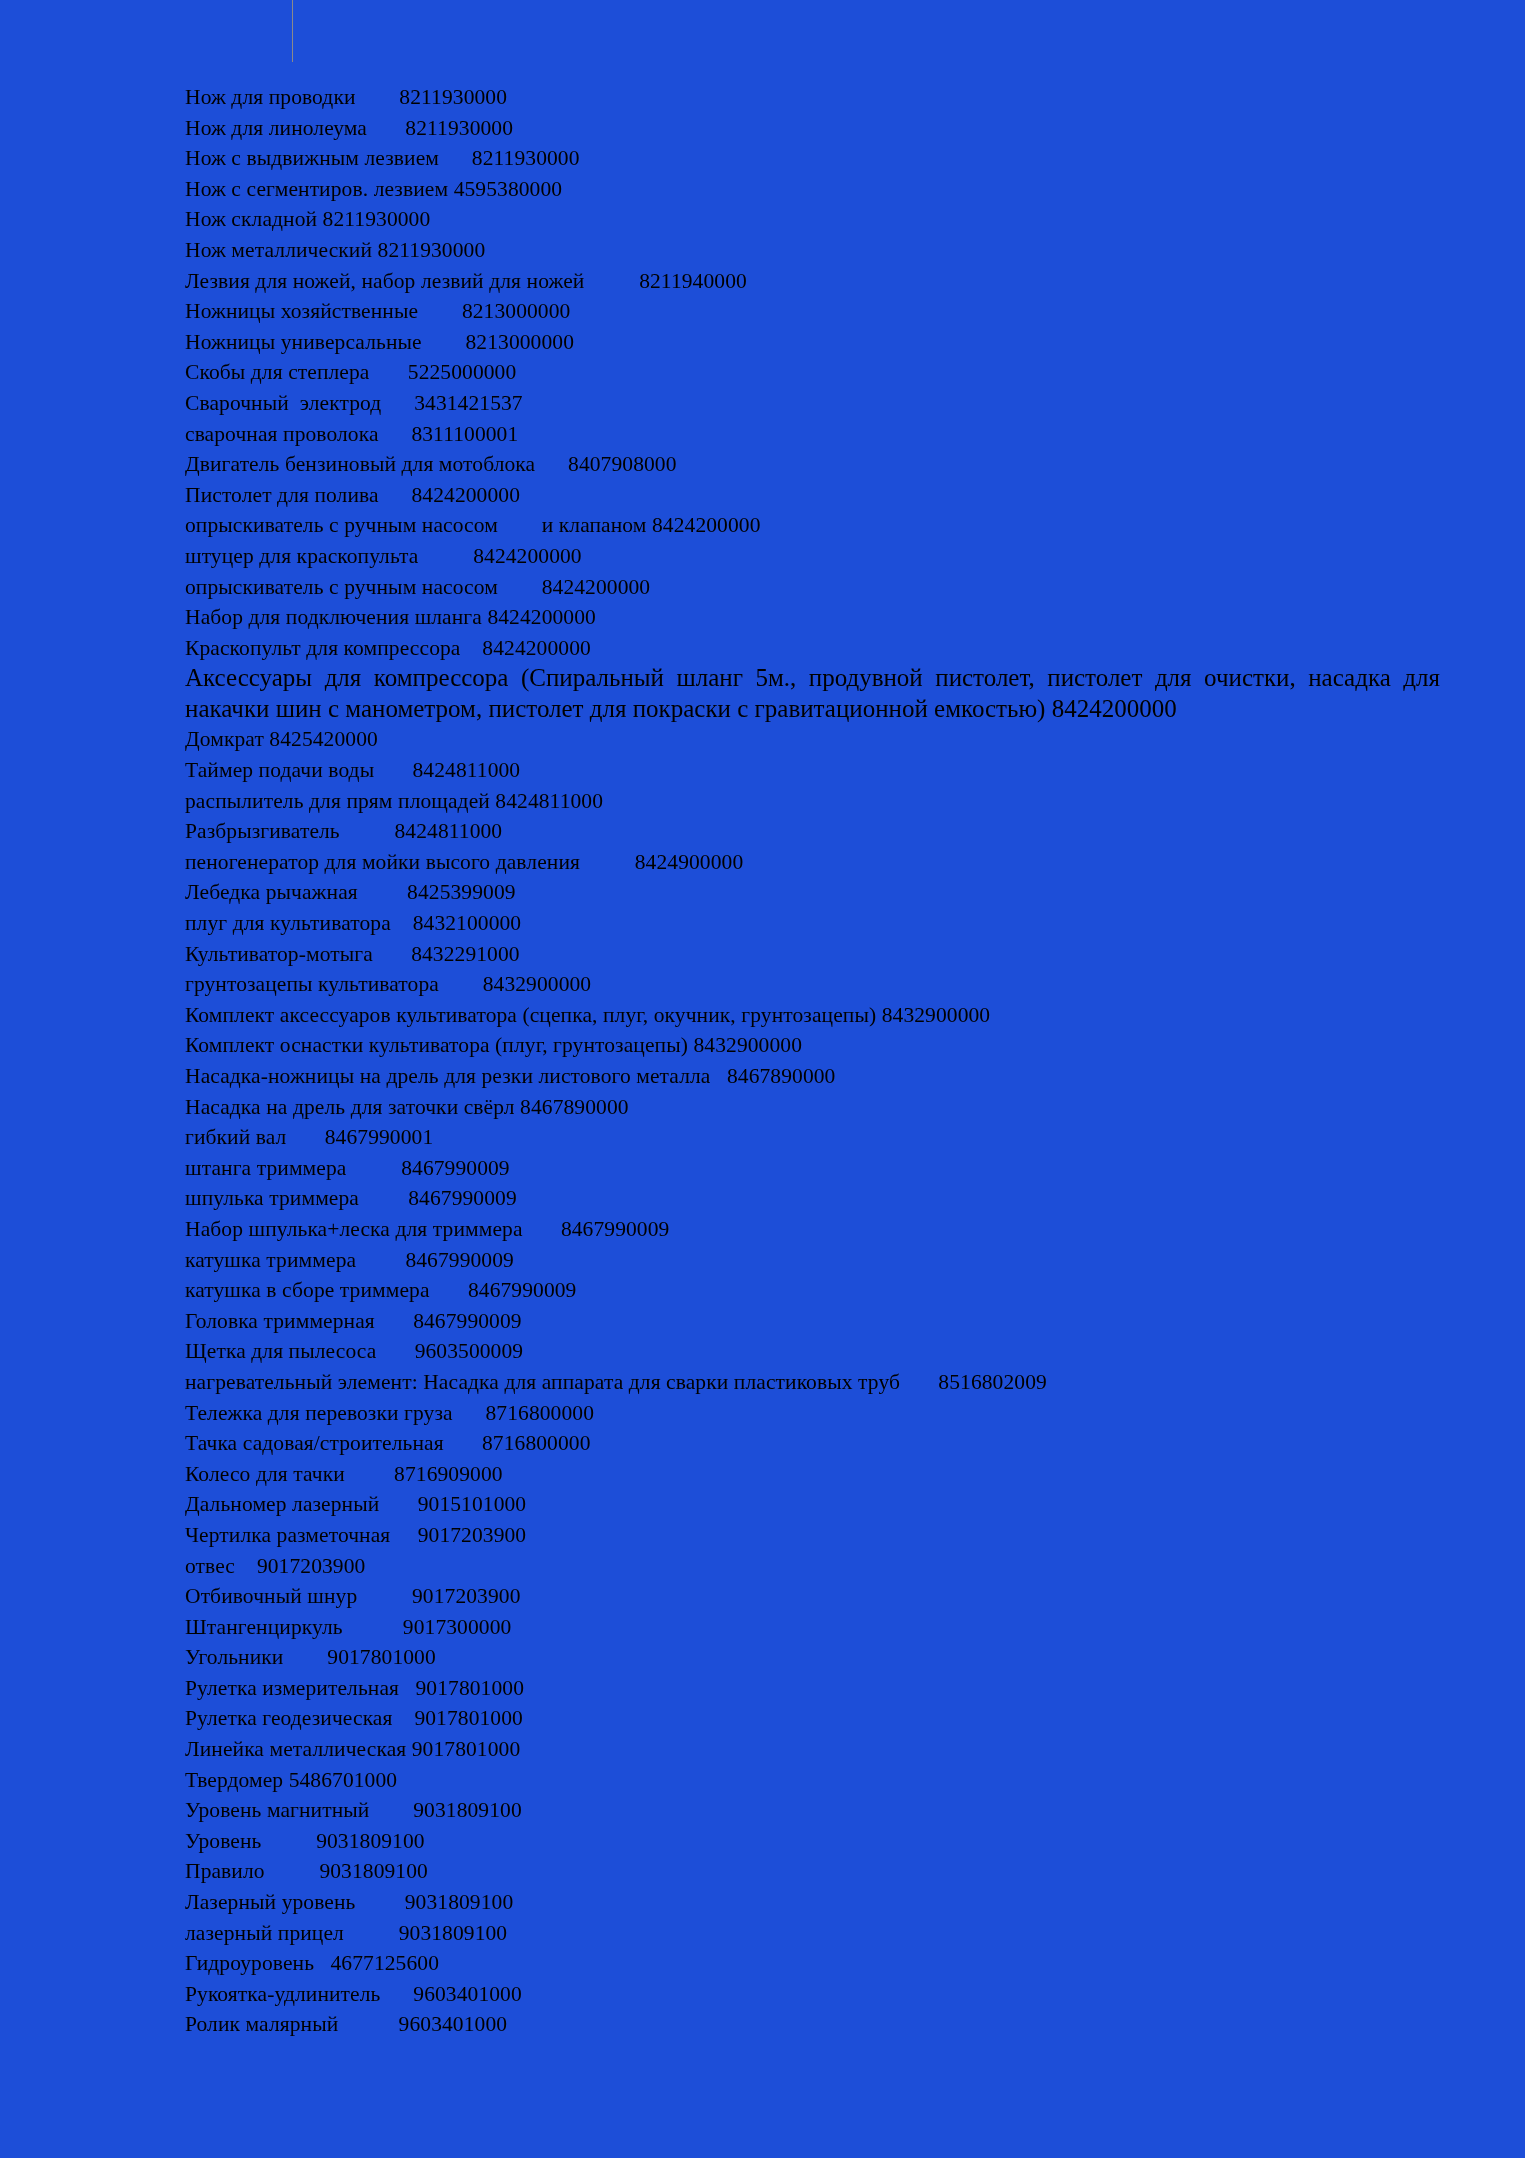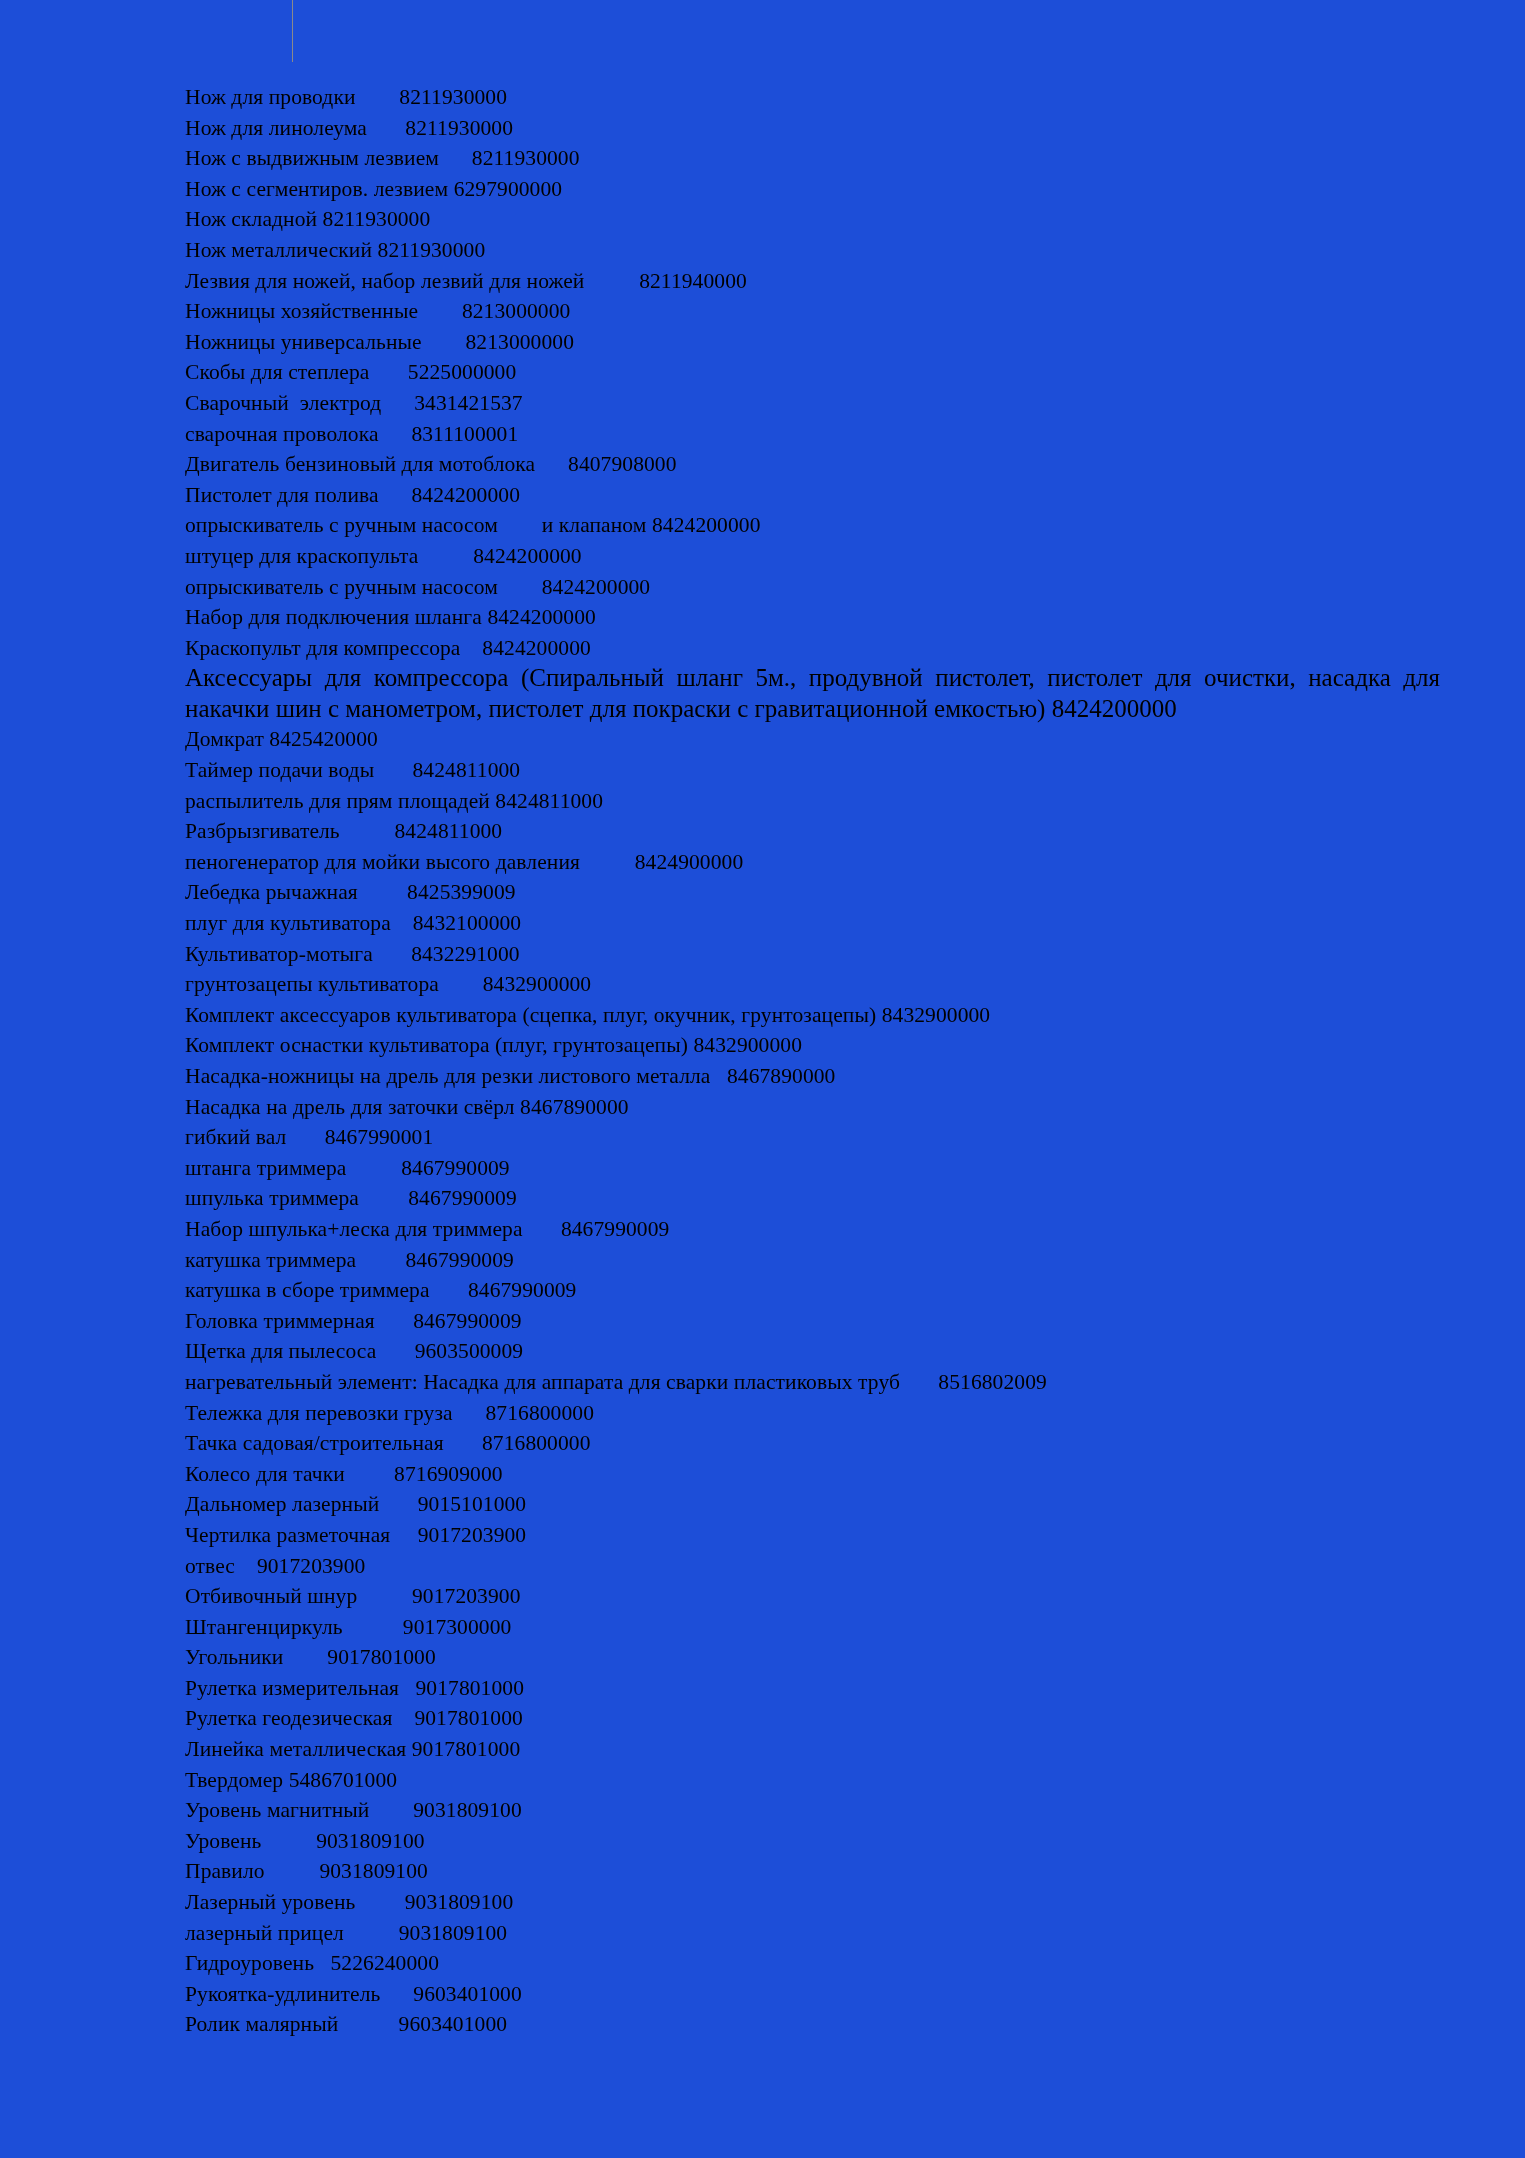--- a/index.html
+++ b/index.html
@@ -56,21 +56,21 @@
 <div class="page">
 
   <div class="margin-tick"></div>
 
   <div class="content">
 
     <div>
       <div class="line ind">Нож для проводки        8211930000</div>
       <div class="line ind">Нож для линолеума       8211930000</div>
       <div class="line ind">Нож с выдвижным лезвием      8211930000</div>
-      <div class="line ind">Нож с сегментиров. лезвием 6297900000</div>
+      <div class="line ind">Нож с сегментиров. лезвием 4595380000</div>
       <div class="line ind">Нож складной 8211930000</div>
       <div class="line ind">Нож металлический 8211930000</div>
       <div class="line ind">Лезвия для ножей, набор лезвий для ножей          8211940000</div>
       <div class="line ind">Ножницы хозяйственные        8213000000</div>
       <div class="line ind">Ножницы универсальные        8213000000</div>
       <div class="line ind">Скобы для степлера       5225000000</div>
       <div class="line ind">Сварочный  электрод      3431421537</div>
       <div class="line ind">сварочная проволока      8311100001</div>
       <div class="line ind">Двигатель бензиновый для мотоблока      8407908000</div>
       <div class="line ind">Пистолет для полива      8424200000</div>
@@ -117,19 +117,19 @@
       <div class="line ind">Угольники        9017801000</div>
       <div class="line ind">Рулетка измерительная   9017801000</div>
       <div class="line ind">Рулетка геодезическая    9017801000</div>
       <div class="line ind">Линейка металлическая 9017801000</div>
       <div class="line ind">Твердомер 5486701000</div>
       <div class="line ind">Уровень магнитный        9031809100</div>
       <div class="line ind">Уровень          9031809100</div>
       <div class="line ind">Правило          9031809100</div>
       <div class="line ind">Лазерный уровень         9031809100</div>
       <div class="line ind">лазерный прицел          9031809100</div>
-      <div class="line ind">Гидроуровень   5226240000</div>
+      <div class="line ind">Гидроуровень   4677125600</div>
       <div class="line ind">Рукоятка-удлинитель      9603401000</div>
       <div class="line ind">Ролик малярный           9603401000</div>
     </div>
 
   </div>
 </div>
 
 </body></html>

